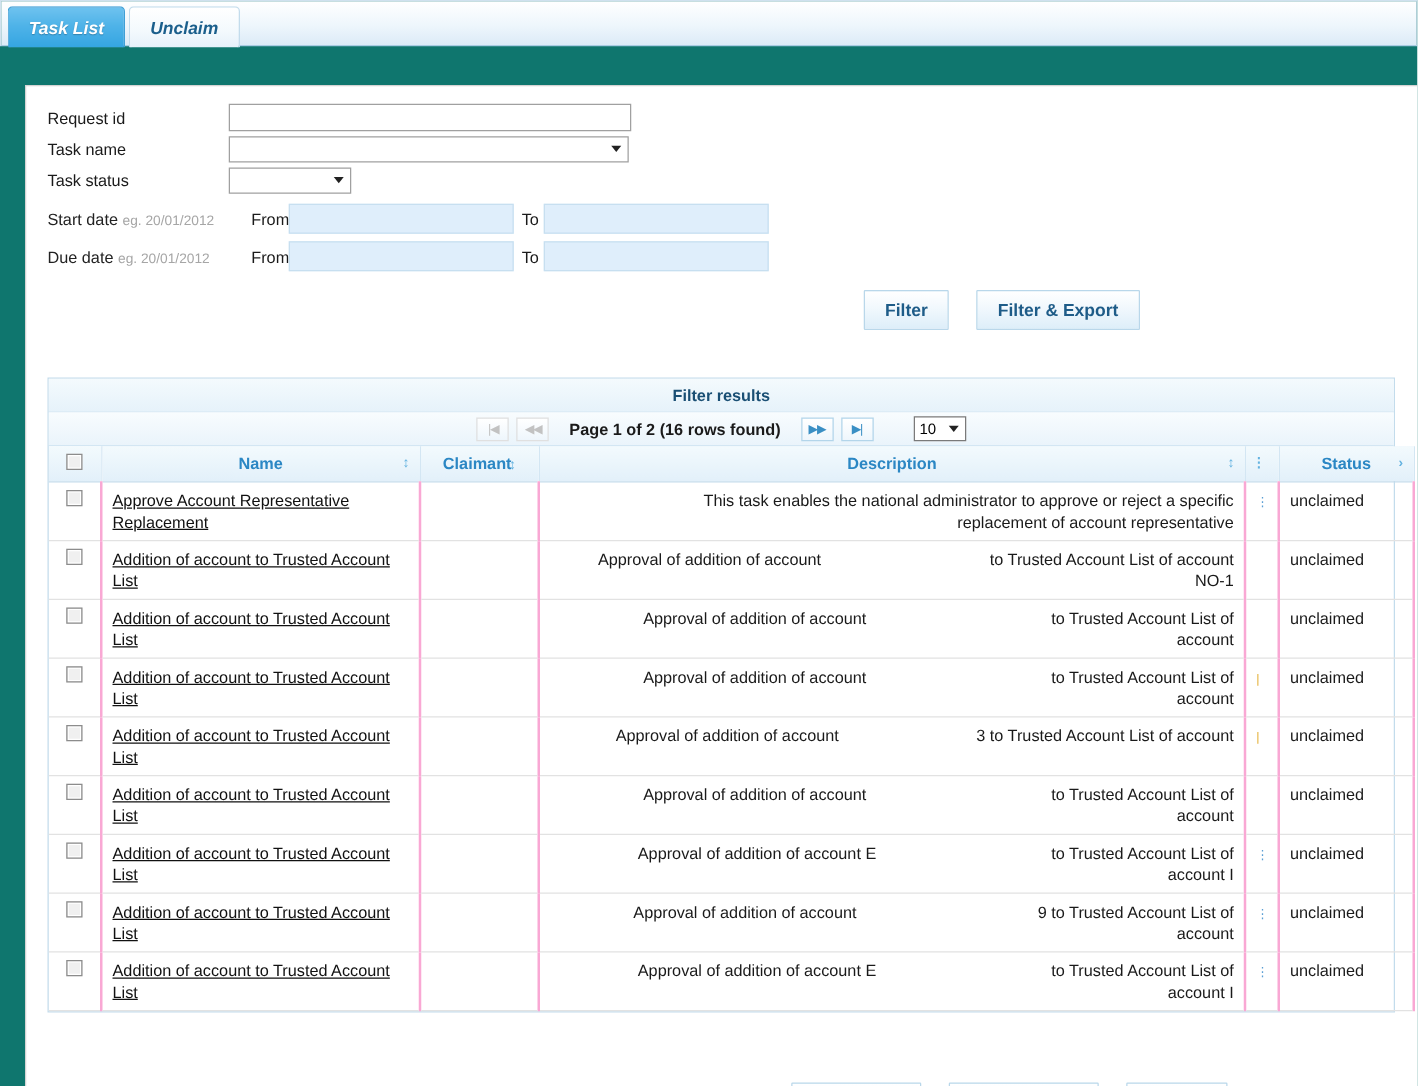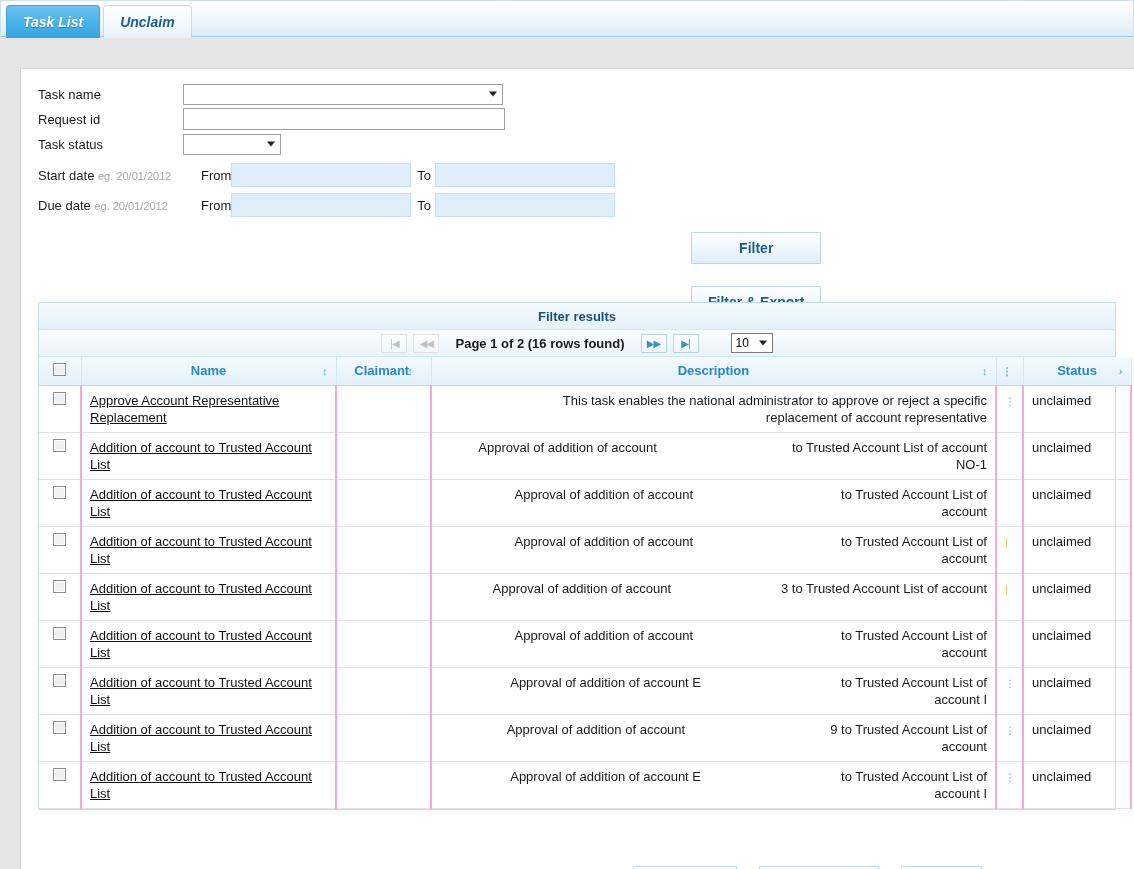--- a/index.html
+++ b/index.html
@@ -5,21 +5,21 @@
   * { box-sizing: border-box; }
   html, body {
     margin: 0; padding: 0;
     width: 1134px; height: 869px;
     background: #ffffff;
     font-family: "Liberation Sans", sans-serif;
     font-size: 13px;
     color: #222;
     overflow: hidden;
   }
-  #page { position: relative; width: 1134px; height: 869px; background:#e5e5e5; }
+  #page { position: relative; width: 1134px; height: 869px; background:#0f766e; }
 
   
   .tabstrip {
     position: absolute; left: 0; top: 0; width: 1134px; height: 37px;
     background: linear-gradient(to bottom, #ffffff 0%, #eef6fc 55%, #dcebf7 100%);
     border-bottom: 1px solid #a9cce3;
     border-top: 1px solid #cfe1ee;
     border-left: 1px solid #cfe1ee;
     border-right: 1px solid #cfe1ee;
   }
@@ -98,21 +98,21 @@
   .btn {
     background: linear-gradient(to bottom, #ffffff 0%, #f1f8fd 45%, #ddeef9 100%);
     border: 1px solid #b9d7ea;
     color: #1e5c88;
     font-weight: bold; font-size: 14px;
     font-family: "Liberation Sans", sans-serif;
     padding: 7px 16px;
     cursor: pointer;
     border-radius: 1px;
   }
-  .filterbar { position: absolute; left: 670px; top: 163px; display: flex; gap: 22px; flex-direction: column; }
+  .filterbar { position: absolute; left: 670px; top: 163px; display: flex; gap: 22px; }
 
   
   .results {
     position: absolute; left: 17px; top: 233px; width: 1078px;
     border: 1px solid #c3dcec;
     background: #fff;
   }
   .results-title {
     height: 27px; line-height: 27px; text-align: center;
     font-weight: bold; font-size: 13px; color: #1a4f74;
@@ -209,32 +209,32 @@
         <span>Unclaim</span>
       </div>
     </div>
   </div>
 
   <div class="panel">
 
     <div class="form">
 
       <div class="frow">
+        <div class="flabel">Request id</div>
+        <input class="inp-request" type="text" value="" style="">
+      </div>
+
+      <div class="frow">
         <div class="flabel">Task name</div>
         <div class="sel-wrap">
           <select class="sel-taskname">
             <option></option>
           </select>
           <span class="sel-arrow"></span>
         </div>
-      </div>
-
-      <div class="frow">
-        <div class="flabel">Request id</div>
-        <input class="inp-request" type="text" value="" style="">
       </div>
 
       <div class="frow">
         <div class="flabel">Task status</div>
         <div class="sel-wrap">
           <select class="sel-status">
             <option></option>
           </select>
           <span class="sel-arrow"></span>
         </div>

